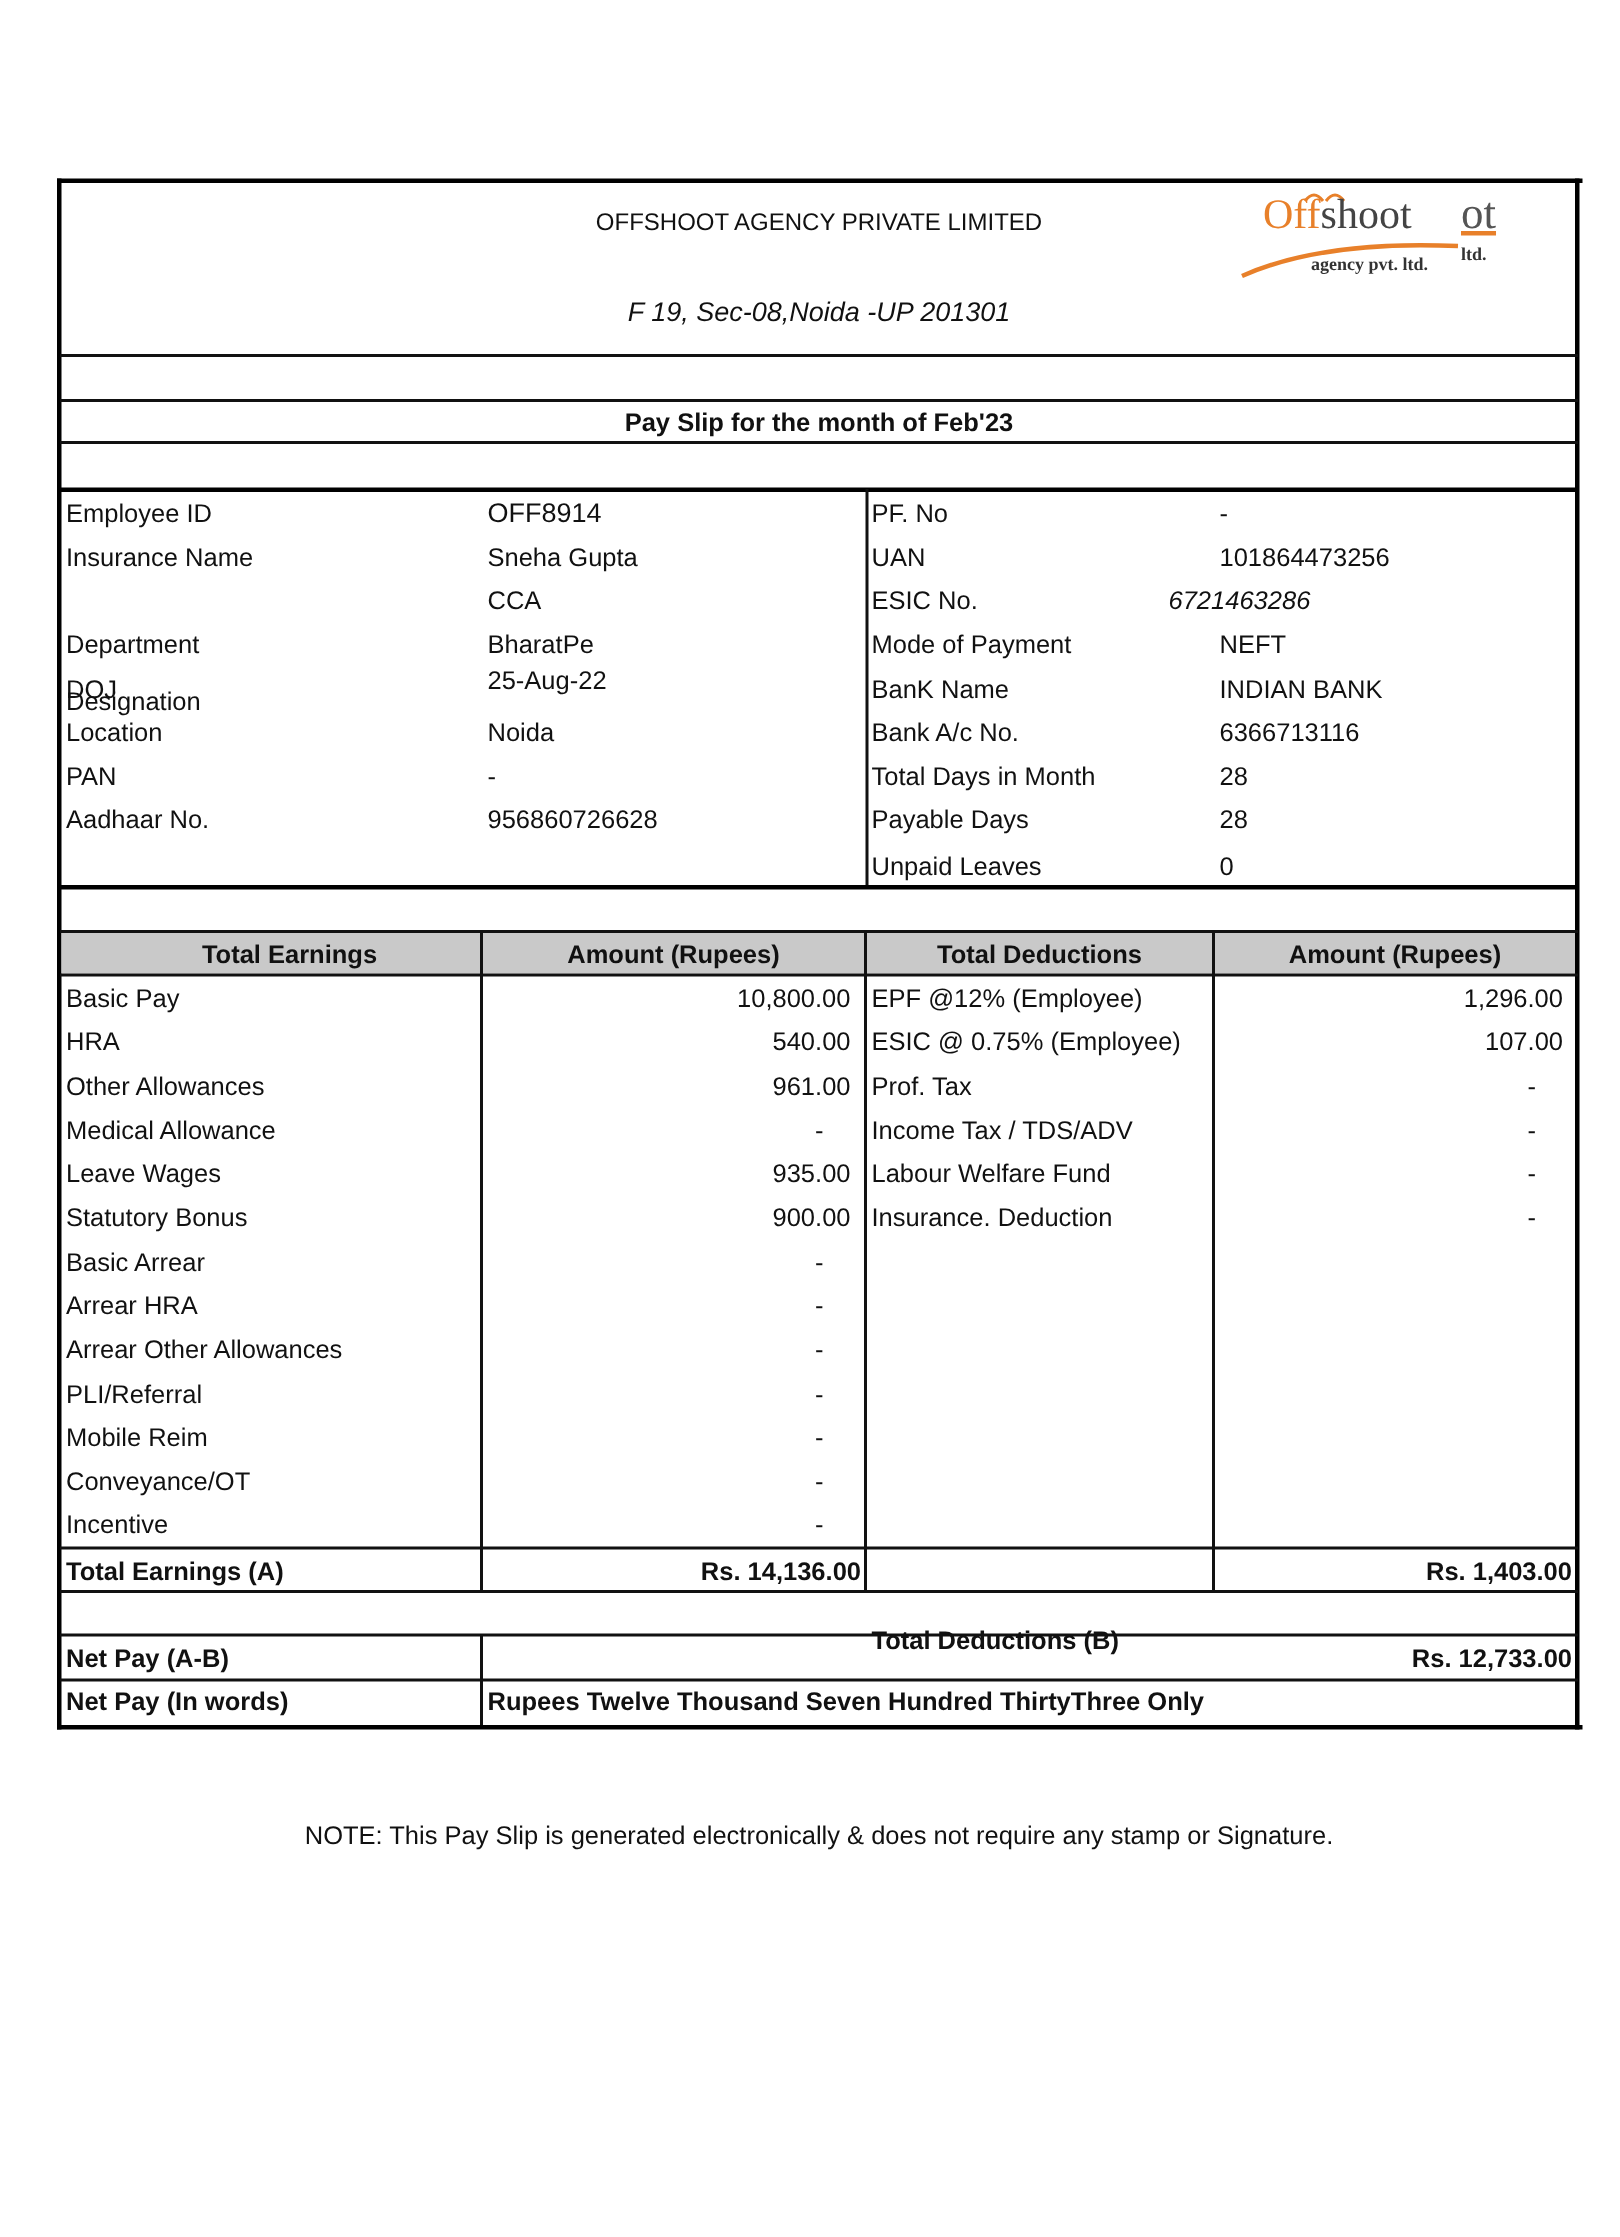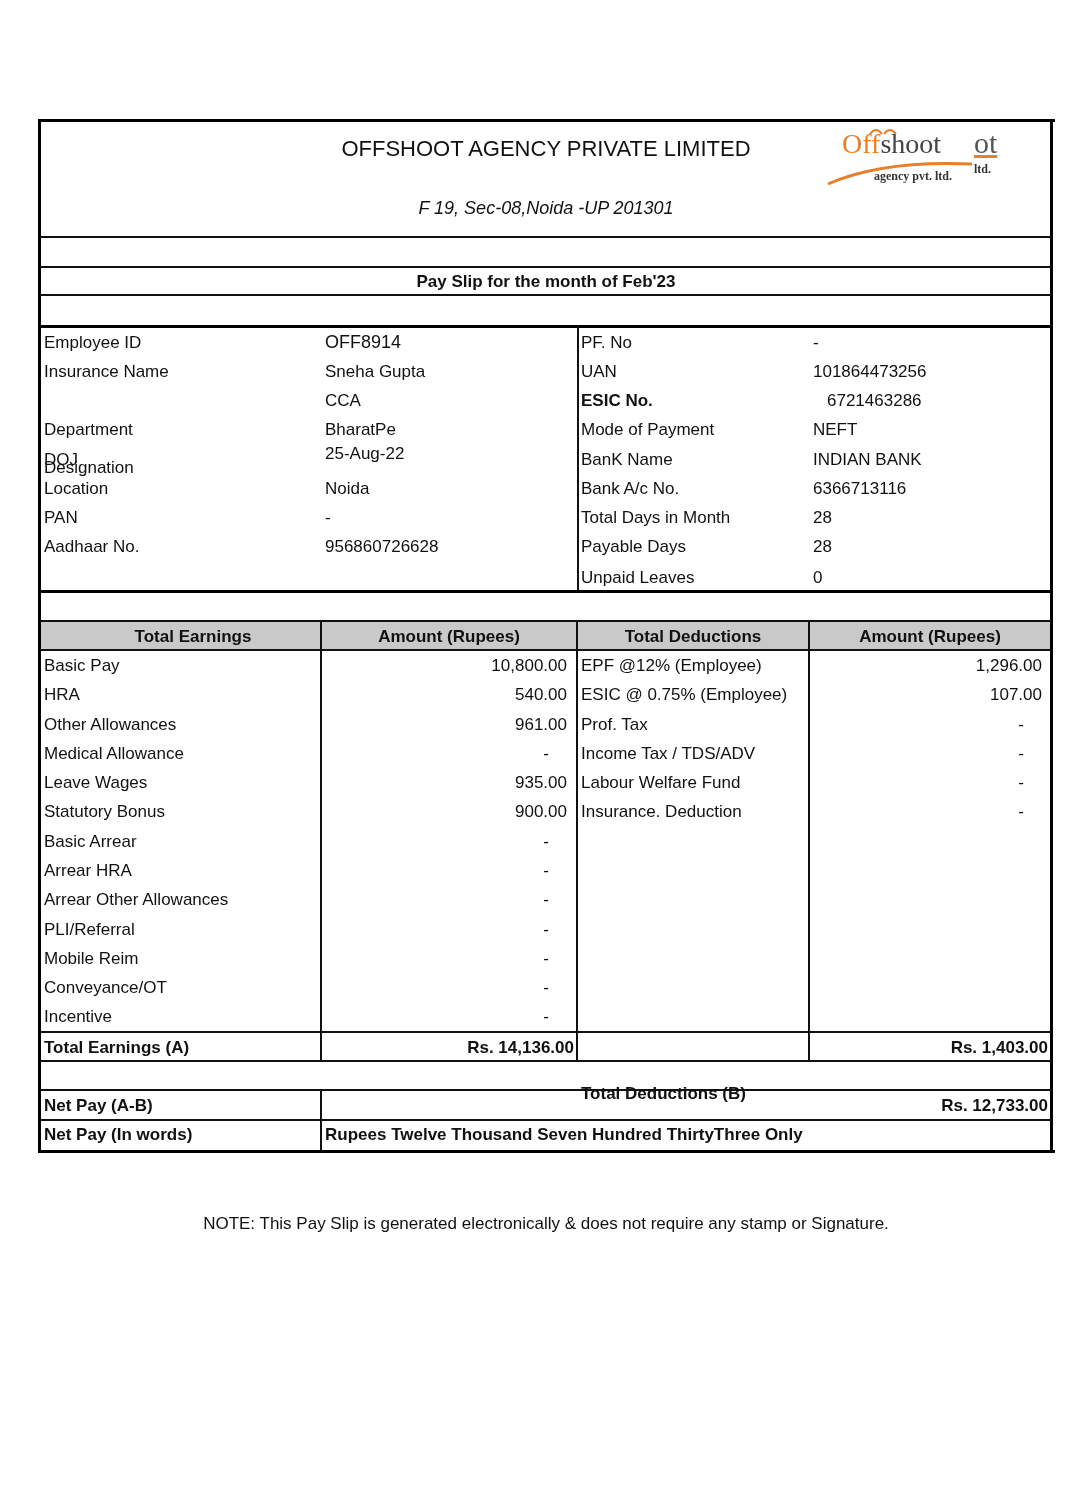--- a/index.html
+++ b/index.html
@@ -7,21 +7,21 @@
     .abs { position: absolute; }
     .line-h { position: absolute; height: 2px; background: #111; }
     .line-v { position: absolute; width: 2px; background: #111; }
     .thick-h { position: absolute; height: 3px; background: #000; }
     .thick-v { position: absolute; width: 3px; background: #000; }
     .txt { position: absolute; font-size: 17px; line-height: 20px; white-space: nowrap; }
     .bold { font-weight: bold; }
     .right { text-align: right; }
     .center { text-align: center; }
     .grey { position: absolute; background: #c9c9c9; }
-    #company-name { font-size: 22px; }
+    #company-name { font-size: 16px; }
     #company-address { font-size: 18px; }
   </style>
 </head>
 <body>
 
 <div>
 
   <div class="thick-h" style="left:38px; top:119px; width:1017px;"></div>
   <div class="thick-v" style="left:38px; top:119px; height:1034px;"></div>
   <div class="thick-v" style="left:1050px; top:119px; height:1034px;"></div>
@@ -105,22 +105,22 @@
   <div>
     <div>
         <span class="txt" style="left:581px; top:333px;">PF. No</span>
         <span class="txt" style="left:813px; top:333px;">-</span>
       </div>
     <div>
         <span class="txt" style="left:581px; top:362px;">UAN</span>
         <span class="txt" style="left:813px; top:362px;">101864473256</span>
       </div>
     <div>
-        <span class="txt" style="left:581px; top:391px;font-weight:bold;">ESIC No.</span>
-        <span class="txt" style="left:827px; top:391px;">6721463286</span>
+        <span class="txt" style="left:581px; top:391px;">ESIC No.</span>
+        <span class="txt" style="left:779px; top:391px;font-style:italic;">6721463286</span>
       </div>
     <div>
         <span class="txt" style="left:581px; top:420px;">Mode of Payment</span>
         <span class="txt" style="left:813px; top:420px;">NEFT</span>
       </div>
     <div>
         <span class="txt" style="left:581px; top:450px;">BanK Name</span>
         <span class="txt" style="left:813px; top:450px;">INDIAN BANK</span>
       </div>
     <div>

